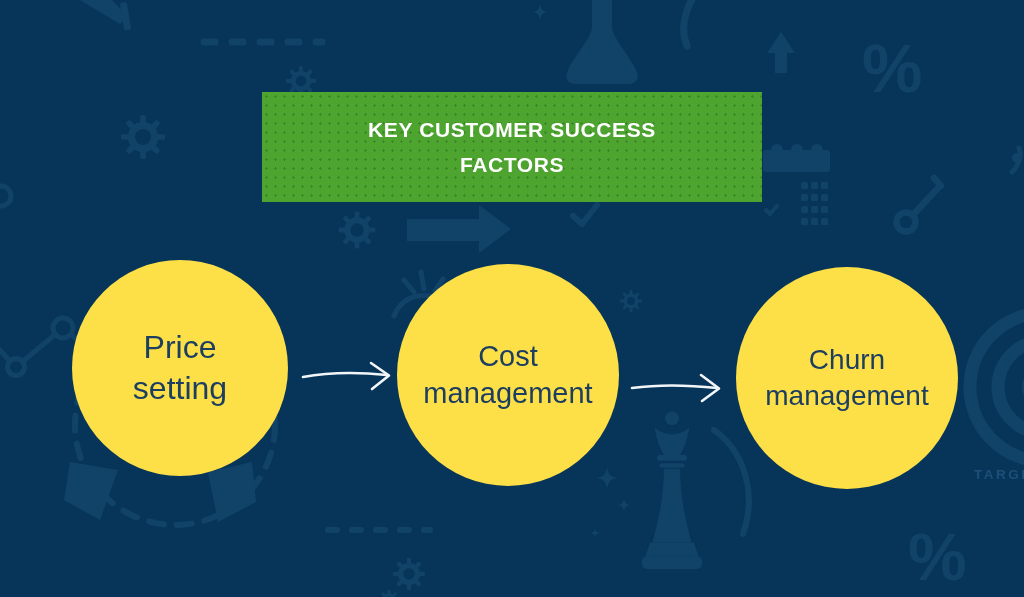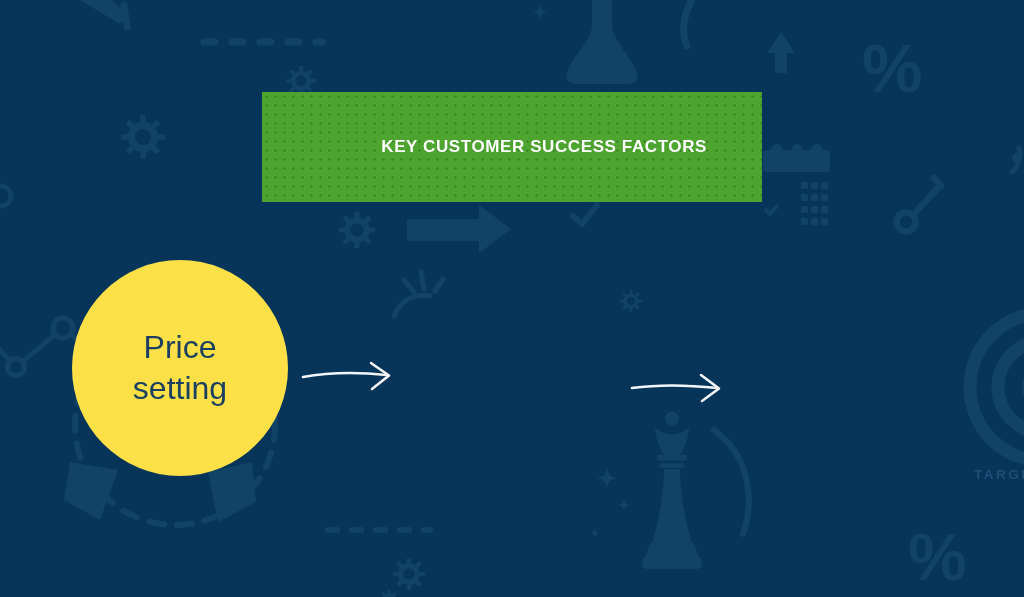--- a/index.html
+++ b/index.html
@@ -23,22 +23,22 @@
     position: absolute; left: 262px; top: 92px;
     width: 500px; height: 110px; z-index: 2;
     background-color: #4da42f;
     background-image: radial-gradient(rgba(10,60,25,0.28) 1.2px, transparent 1.4px);
     background-size: 9px 9px;
     display: flex; align-items: center; justify-content: center;
     text-align: center;
   }
   .banner-title {
     width: 390px;
-    color: #ffffff; font-size: 17px; font-weight: bold;
-    letter-spacing: 0.6px; line-height: 1.68; text-align: right;
+    color: #ffffff; font-size: 21px; font-weight: bold;
+    letter-spacing: 0.6px; line-height: 1.68;
   }
   .step-circle {
     position: absolute; z-index: 2; border-radius: 50%;
     background: #fde047;
     display: flex; align-items: center; justify-content: center;
     text-align: center; color: #1c3e60; font-weight: 500;
     line-height: 1.28;
   }
   .c1 { left: 72px;  top: 260px; width: 216px; height: 216px; font-size: 32px; }
   .c2 { left: 397px; top: 264px; width: 222px; height: 222px; font-size: 29px; }
@@ -183,20 +183,26 @@
     <text x="974" y="479" font-size="13.5" letter-spacing="2.5" class="decor-text" style="fill:#1d4f78">TARGET</text>
   </svg>
 
   <div class="banner">
     <div class="banner-title">KEY CUSTOMER SUCCESS FACTORS</div>
   </div>
 
   <div class="step-circle c1">
     <span class="step-label">Price setting</span>
   </div>
+  <div class="step-circle c2">
+    <span class="step-label">Cost management</span>
+  </div>
+  <div class="step-circle c3">
+    <span class="step-label">Churn management</span>
+  </div>
 
   <svg class="flow-arrow a1" width="100" height="36" viewBox="0 0 100 36">
     <path d="M 5,19 C 32,14 60,14 89,17" class="arrow-stroke"></path>
     <path d="M 73,5 L 91,17.5 L 74,31" class="arrow-stroke"></path>
   </svg>
   <svg class="flow-arrow a2" width="100" height="36" viewBox="0 0 100 36">
     <path d="M 5,18 C 34,14 62,15 90,18" class="arrow-stroke"></path>
     <path d="M 74,5 L 92,18.5 L 75,31" class="arrow-stroke"></path>
   </svg>
 

